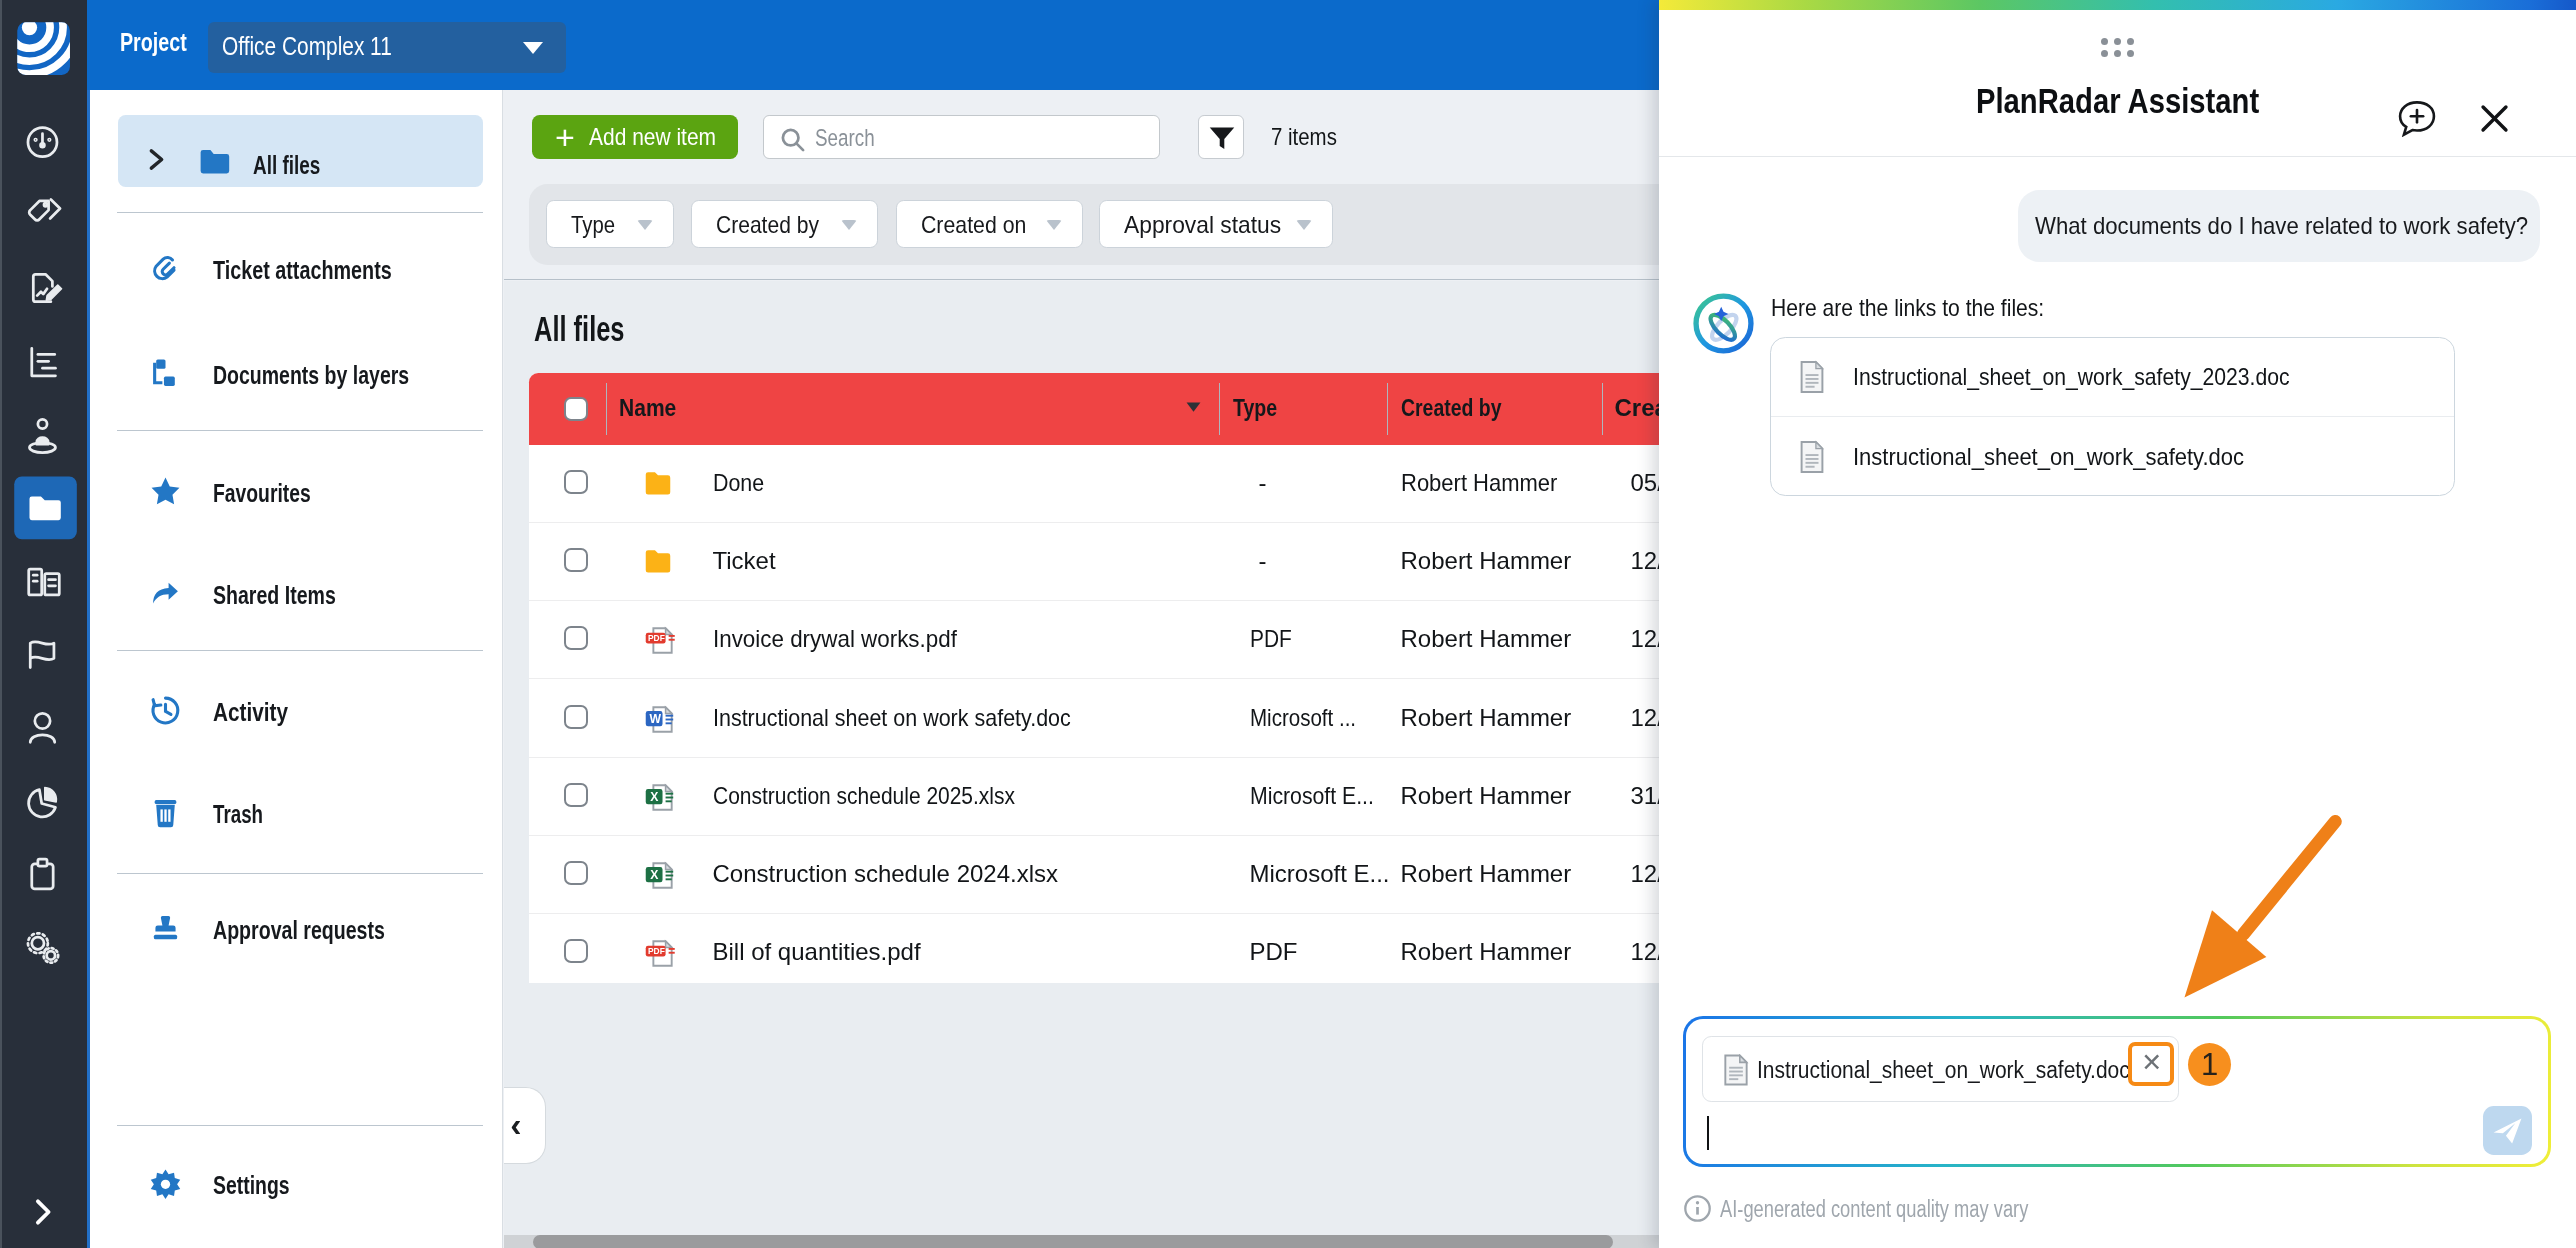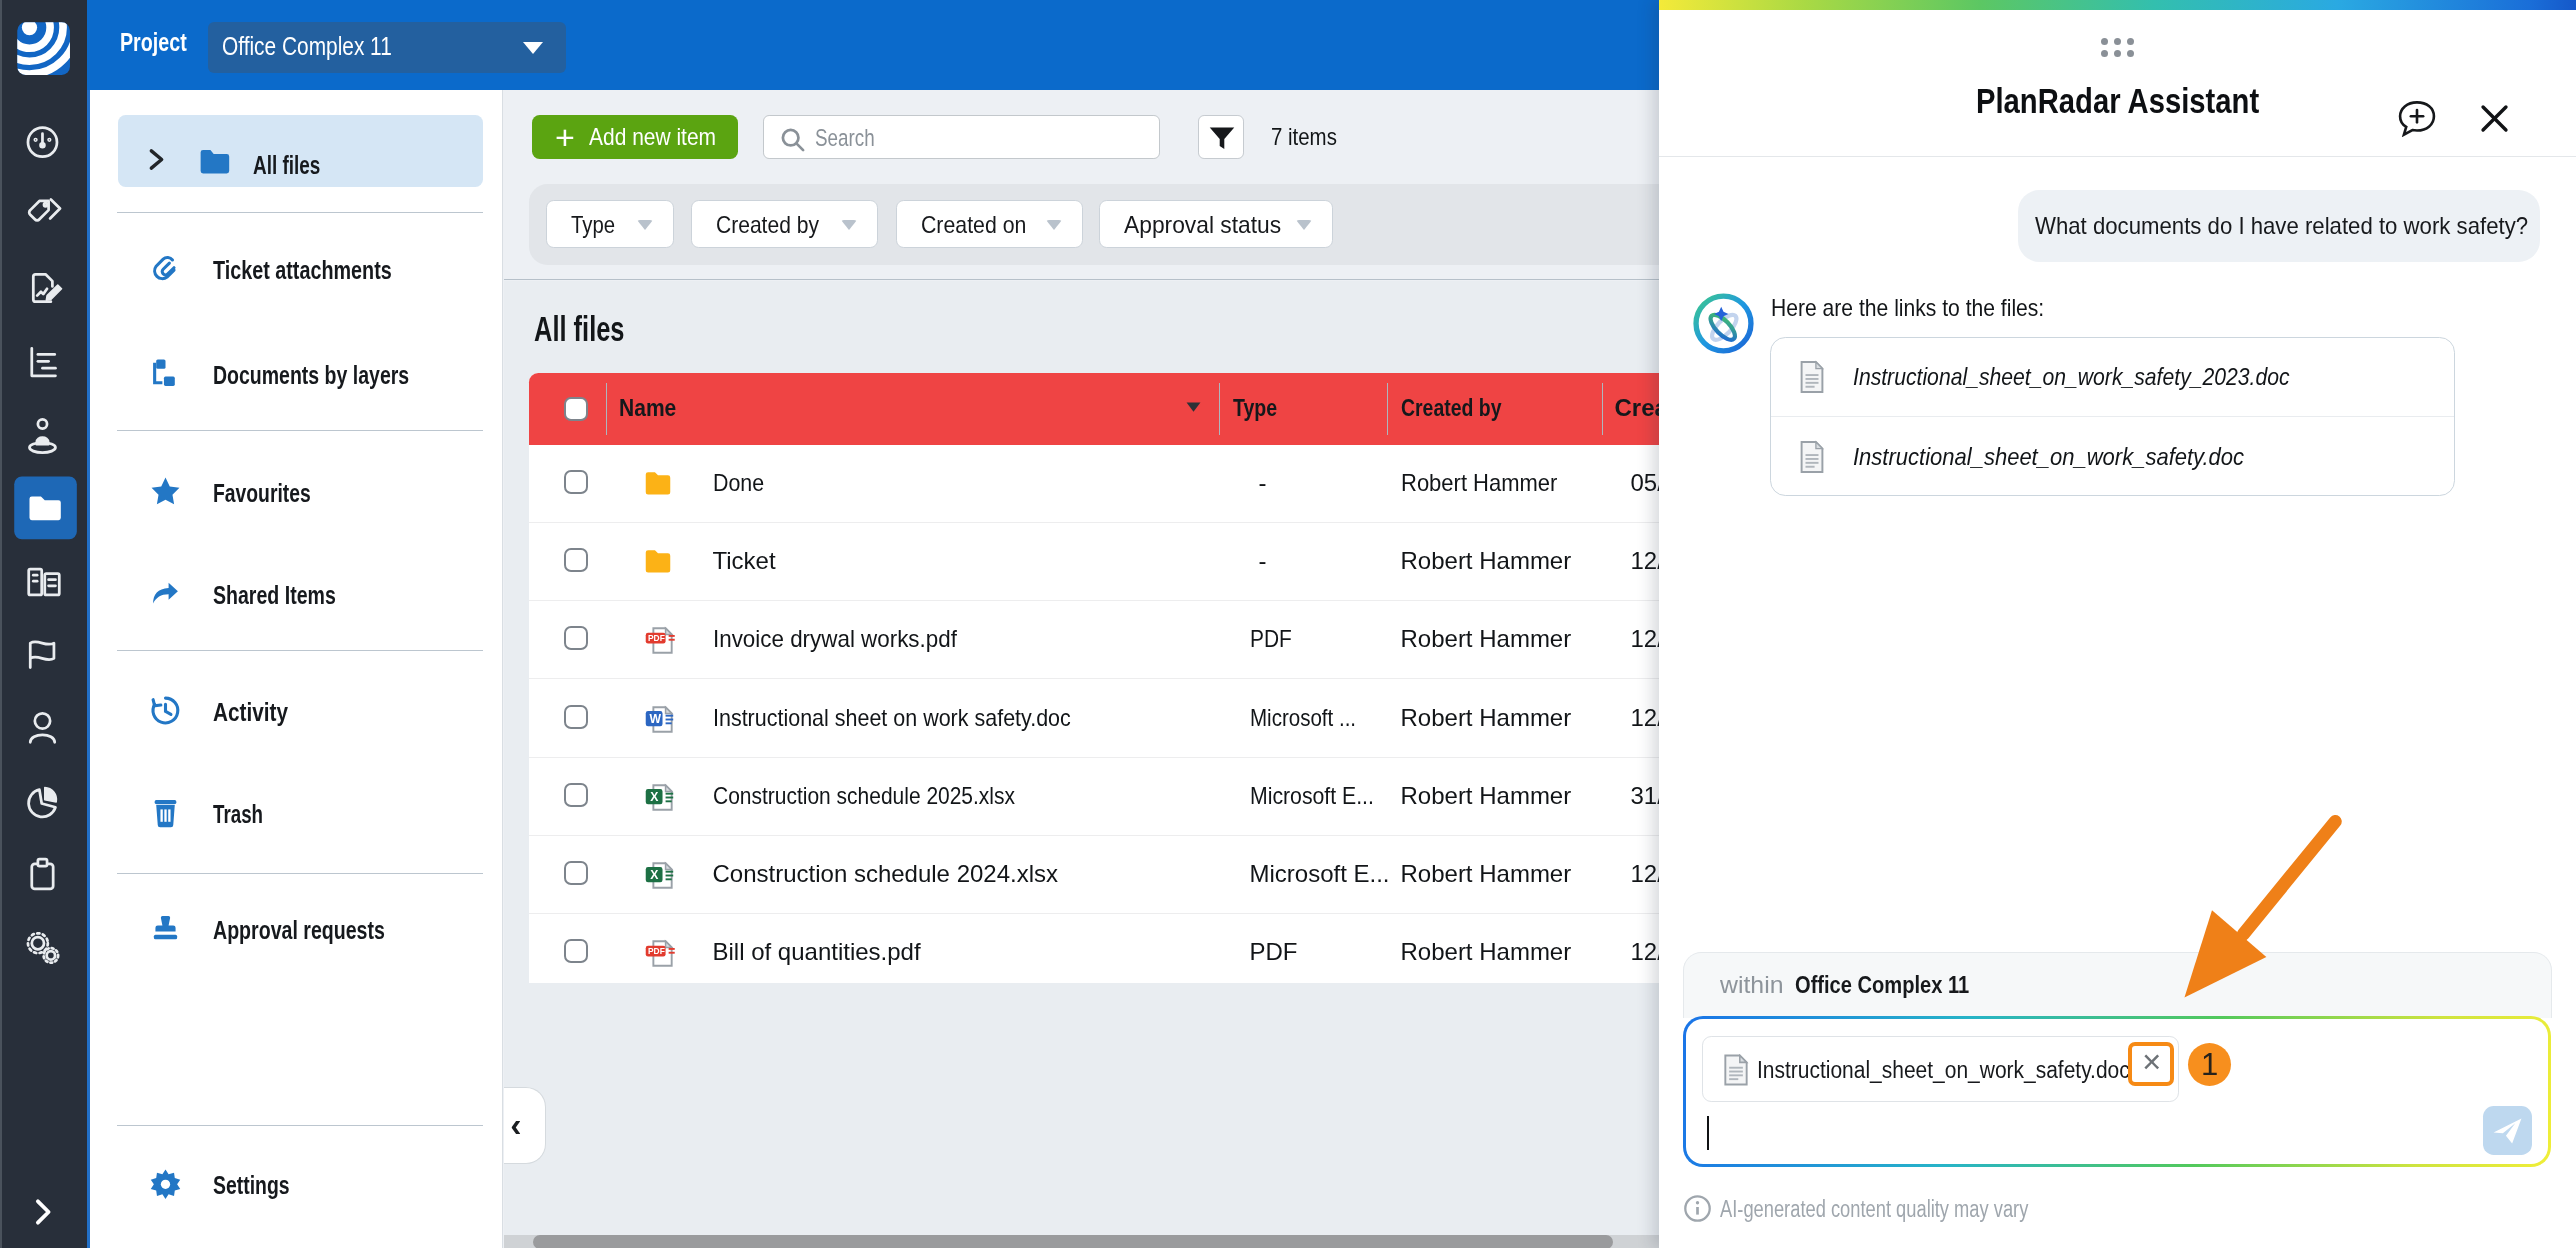--- a/index.html
+++ b/index.html
@@ -73,21 +73,21 @@
   .grip i { position:absolute; width:7px; height:7px; border-radius:50%; background:#8a9097; }
   .ptitle { position:absolute; left:0; top:81px; width:917px; text-align:center; font-size:35px; font-weight:bold; color:#0d0f12; }
   .pdiv { position:absolute; left:0; top:156px; width:917px; height:0; border-top:1.5px solid #e4e7ea; }
 
   .bubble { position:absolute; left:359px; top:190px; width:522px; height:72px; background:#edf1f5; border-radius:21.5px; }
   .bubble .t { position:absolute; left:17px; top:21.5px; font-size:24px; color:#17191c; transform-origin:0 50%; white-space:nowrap; }
 
   .avatar { position:absolute; left:34px; top:293px; width:61px; height:61px; }
   .hlinks { position:absolute; left:112px; top:294px; font-size:24px; color:#121518; transform-origin:0 50%; white-space:nowrap; }
   .linkscard { position:absolute; left:111px; top:337px; width:685px; height:159px; background:#fff; border:1.5px solid #ccd6de; border-radius:15.3px; }
-  .lrow { position:absolute; left:0; width:100%; height:78px;font-style:italic; }
+  .lrow { position:absolute; left:0; width:100%; height:78px; }
   .lrow .t { position:absolute; left:82px; top:24.5px; font-size:24px; color:#121518; transform-origin:0 50%; white-space:nowrap; }
   .lrow .dic { position:absolute; left:28px; top:22px; }
   .ldiv { position:absolute; left:0; top:78px; width:100%; border-top:1.5px solid #e9ecef; }
 
   .withinbar { position:absolute; left:24px; top:952px; width:869px; height:66px; background:#f6f8f9; border:1.5px solid #e5e9ec; border-bottom:none; border-radius:18.4px 18.4px 0 0; }
   .withinbar .t { position:absolute; left:36px; top:18.4px; font-size:24px; color:#8d949b; }
   .withinbar .t b { color:#17191c; font-weight:bold; }
   .inputwrap { position:absolute; left:24px; top:1016px; width:868px; height:151px; border-radius:20px; padding:3.1px;
      background:linear-gradient(100deg,#1a74e8 0%,#27b4c8 32%,#52c95c 60%,#cfe43f 85%,#f0ee38 100%); }
   .inputinner { width:100%; height:100%; background:#fff; border-radius:17px; position:relative; }
@@ -549,23 +549,20 @@
         </svg>
       <span class="t" id="m-l2">Instructional_sheet_on_work_safety.doc</span>
     </div>
   </div>
 
   <svg style="position:absolute;left:491px;top:797px;z-index:6;" width="222" height="222" viewBox="0 0 290 290">
     <line x1="242" y1="32" x2="122" y2="179" stroke="#ef8018" stroke-width="17" stroke-linecap="round"></line>
     <polygon points="45,262 152,209 81,148" fill="#ef8018"></polygon>
   </svg>
 
-  <div class="withinbar">
-      <div class="t"><span class="tx" id="m-within">within</span>&nbsp; <b class="tx" id="m-within2">Office Complex 11</b></div>
-    </div>
   <div class="inputwrap">
     <div class="inputinner">
       <div class="chipfile">
         <svg class="dic" width="26" height="32" viewBox="0 0 34 42">
             <path d="M3 2 h19 l9 9 v29 h-28 z" fill="#f4f5f6" stroke="#9aa1a8" stroke-width="2.5"></path>
             <path d="M22 2 l9 9 h-9 z" fill="#d9dde1" stroke="#9aa1a8" stroke-width="2"></path>
             <g stroke="#b0b6bc" stroke-width="2.5">
               <line x1="8" y1="18" x2="26" y2="18"></line>
               <line x1="8" y1="23" x2="26" y2="23"></line>
               <line x1="8" y1="28" x2="26" y2="28"></line>

